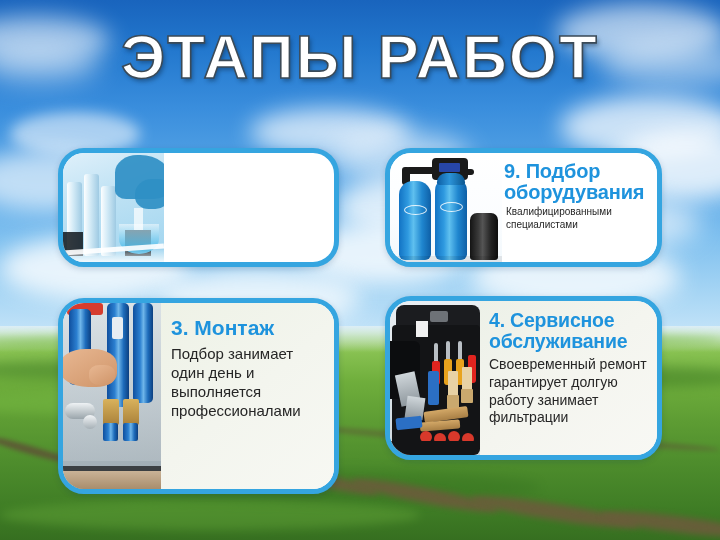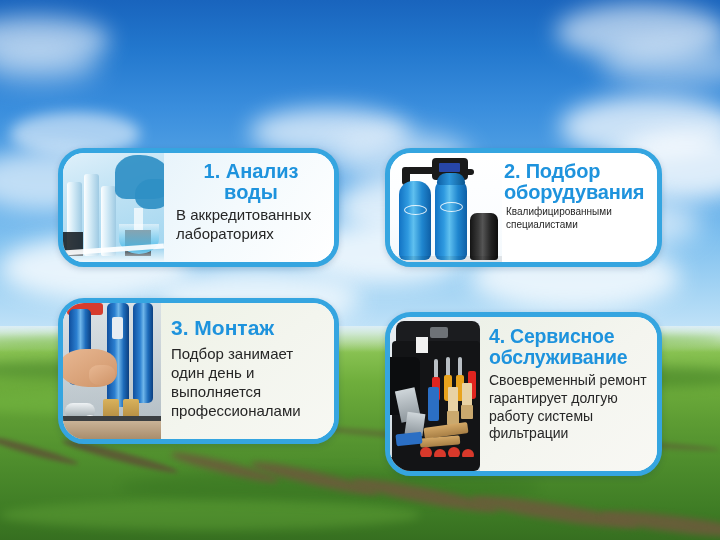--- a/index.html
+++ b/index.html
@@ -111,31 +111,31 @@
   #card1 .c-body{font-size:15px;width:100%;padding-left:4px;}
 
   
   #card2{left:385px;top:148px;width:277px;height:119px;}
   #card2 .photo{width:112px;}
   #card2 .body{background:#ffffff;padding-left:4px;}
   #card2 .c-head{font-size:20px;margin-left:-2px;letter-spacing:-.2px;}
   #card2 .c-body{font-size:10px;}
 
   
-  #card3{left:58px;top:298px;width:281px;height:146px;}
+  #card3{left:58px;top:298px;width:281px;height:196px;}
   #card3 .photo{width:98px;}
   #card3 .body{
     background:linear-gradient(140deg,#eef2e6 0%,#f3f5ee 50%,#f7f8f3 100%);
     padding-left:10px;padding-top:14px;
   }
   #card3 .c-head{font-size:21px;margin-bottom:6px;}
   #card3 .c-body{font-size:15px;}
 
   
-  #card4{left:385px;top:312px;width:277px;height:164px;}
+  #card4{left:385px;top:296px;width:277px;height:164px;}
   #card4 .photo{width:90px;}
   #card4 .body{
     background:linear-gradient(140deg,#edf1e8 0%,#f4f5ef 50%,#f8f8f4 100%);
     padding-left:9px;padding-top:9px;
   }
   #card4 .c-head{font-size:19.5px;margin-bottom:5px;letter-spacing:-.2px;}
   #card4 .c-body{font-size:14px;}
 
   
   .ph{position:absolute;}
@@ -237,60 +237,57 @@
   <div class="track" style="left:250px;top:472px;width:130px;height:13px;transform:rotate(13deg);"></div>
   <div class="track" style="left:350px;top:488px;width:150px;height:15px;transform:rotate(11deg);"></div>
   <div class="track" style="left:470px;top:504px;width:170px;height:16px;transform:rotate(9deg);"></div>
   <div class="track" style="left:600px;top:516px;width:150px;height:16px;transform:rotate(7deg);"></div>
   <div class="track" style="left:170px;top:462px;width:110px;height:11px;transform:rotate(14deg);"></div>
   <div class="furrow" style="left:60px;top:452px;width:120px;height:9px;transform:rotate(15deg);"></div>
   <div class="furrow" style="left:-20px;top:446px;width:100px;height:8px;transform:rotate(16deg);"></div>
   <div class="furrow" style="left:300px;top:432px;width:200px;height:7px;transform:rotate(5deg);opacity:.45;"></div>
   <div class="furrow" style="left:500px;top:438px;width:220px;height:8px;transform:rotate(4deg);opacity:.45;"></div>
 
+  <div class="title">ЭТАПЫ РАБОТ</div>
 
   <div class="card" id="card1">
     <div class="photo">
       <div class="p1"></div>
       <div class="vial" style="left:4px;height:74px;"></div>
       <div class="vial" style="left:21px;height:82px;"></div>
       <div class="vial" style="left:38px;height:70px;"></div>
       <div class="darkblock" style="left:0;bottom:6px;width:20px;height:24px;opacity:.85;"></div>
       <div class="darkblock" style="left:62px;bottom:6px;width:26px;height:26px;opacity:.8;"></div>
       <div class="glove" style="left:52px;top:2px;width:56px;height:44px;"></div>
       <div class="glove" style="left:72px;top:26px;width:34px;height:30px;border-radius:50% 30% 40% 40%;"></div>
       <div class="flask" style="left:56px;bottom:8px;width:40px;height:30px;"></div>
       <div class="ph" style="left:71px;bottom:32px;width:9px;height:22px;background:rgba(255,255,255,.7);"></div>
       <div class="ph" style="left:0;bottom:0;width:101px;height:12px;background:linear-gradient(180deg,rgba(255,255,255,.1),rgba(255,255,255,.85));"></div>
       <div class="ph" style="left:0;bottom:10px;width:101px;height:5px;background:#ffffff;opacity:.9;transform:rotate(-4deg);"></div>
-    </div>
-    <div class="body">
-      <div class="c-head">1. Анализ воды</div>
-      <div class="c-body">В аккредитованных лабораториях</div>
     </div>
   </div>
 
   <div class="card" id="card2">
     <div class="photo">
       <div class="p2"></div>
       <div class="pipe" style="left:16px;top:14px;width:56px;height:7px;"></div>
       <div class="pipe" style="left:12px;top:14px;width:8px;height:18px;"></div>
       <div class="valve" style="left:42px;top:5px;width:36px;height:22px;border-radius:4px;"></div>
       <div class="screen" style="left:49px;top:10px;width:21px;height:9px;"></div>
       <div class="pipe" style="left:74px;top:16px;width:10px;height:6px;"></div>
       <div class="tank" style="left:9px;top:28px;width:32px;"></div>
       <div class="tank" style="left:45px;top:24px;width:32px;"></div>
       <div class="tank-cap" style="left:47px;top:20px;width:28px;height:12px;"></div>
       <div class="brine" style="left:80px;top:60px;width:28px;"></div>
       <div class="logo-oval" style="left:14px;top:52px;width:21px;height:8px;"></div>
       <div class="logo-oval" style="left:50px;top:49px;width:21px;height:8px;"></div>
       <div class="ph" style="left:0;bottom:0;width:112px;height:6px;background:rgba(0,0,0,.08);"></div>
     </div>
     <div class="body">
-      <div class="c-head">2. Подбор оборудувания</div>
+      <div class="c-head">9. Подбор оборудувания</div>
       <div class="c-body">Квалифицированными специалистами</div>
     </div>
   </div>
 
   <div class="card" id="card3">
     <div class="photo">
       <div class="p3"></div>
       <div class="steel" style="left:0;top:0;width:98px;height:158px;opacity:.55;"></div>
       <div class="redtop" style="left:4px;top:0px;width:36px;height:12px;"></div>
       <div class="housing" style="left:6px;top:6px;width:22px;height:76px;"></div>
@@ -340,18 +337,18 @@
       <div class="woodh" style="left:30px;top:120px;width:40px;height:9px;transform:rotate(-5deg);"></div>
       <div class="bluetool" style="left:6px;top:116px;width:26px;height:12px;transform:rotate(-6deg);"></div>
       <div class="redtool" style="left:30px;top:130px;width:12px;height:12px;border-radius:50%;"></div>
       <div class="redtool" style="left:44px;top:132px;width:12px;height:12px;border-radius:50%;"></div>
       <div class="redtool" style="left:58px;top:130px;width:12px;height:12px;border-radius:50%;"></div>
       <div class="redtool" style="left:72px;top:132px;width:12px;height:12px;border-radius:50%;"></div>
       <div class="bag" style="left:0px;top:140px;width:90px;height:14px;border-radius:0 0 6px 6px;"></div>
     </div>
     <div class="body">
       <div class="c-head">4. Сервисное обслуживание</div>
-      <div class="c-body">Своевременный ремонт гарантирует долгую работу системы фильтрации</div>
+      <div class="c-body">Своевременный ремонт гарантирует долгую работу занимает фильтрации</div>
     </div>
   </div>
 
 
 </div>
 
 </body></html>

